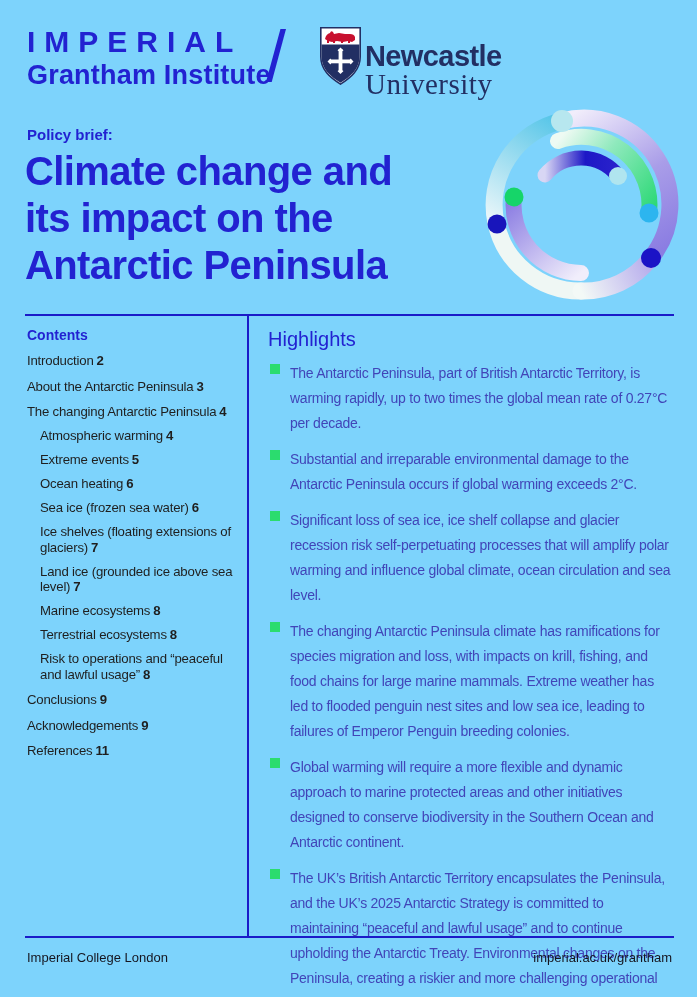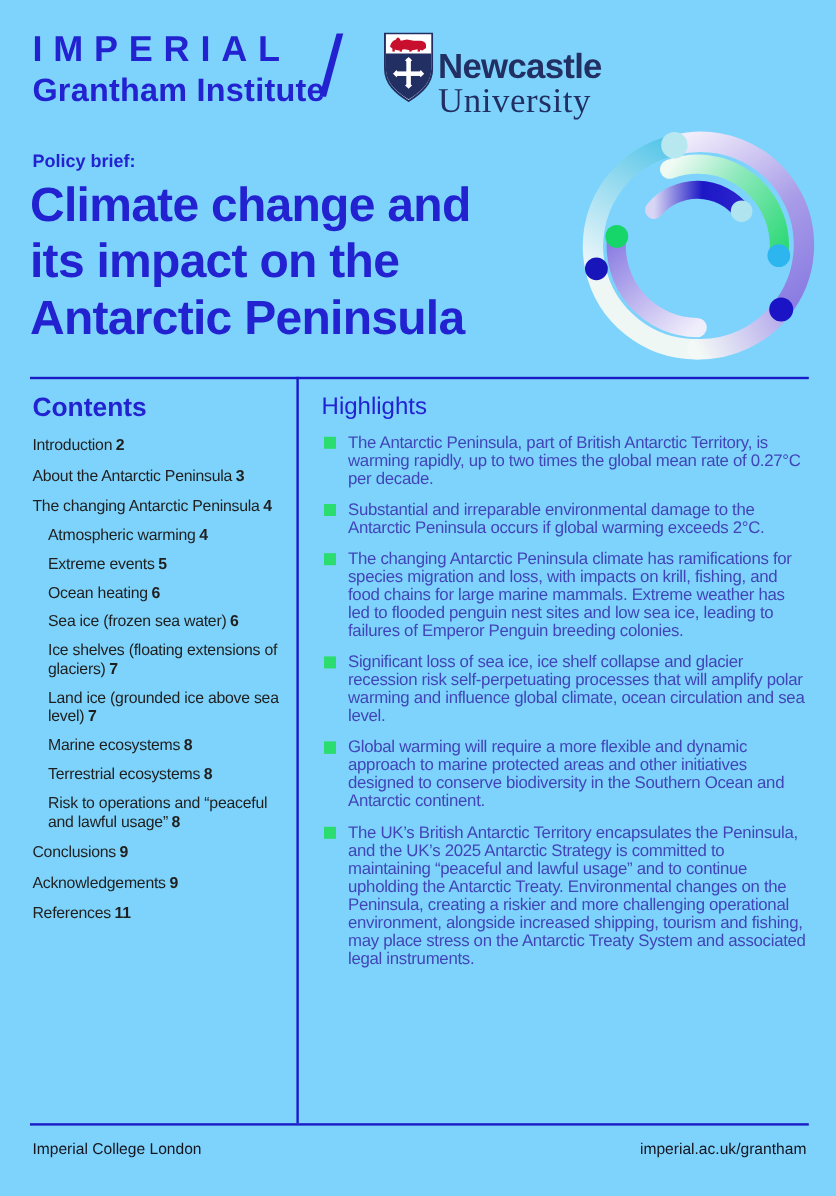--- a/index.html
+++ b/index.html
@@ -28,31 +28,31 @@
   
   .ring{position:absolute;left:480px;top:104px;width:205px;height:205px;}
 
   
   .rule-top{position:absolute;left:25px;top:314px;width:649px;height:2px;background:var(--c-rule,#1b1bc8);}
   .rule-bottom{position:absolute;left:25px;top:936px;width:649px;height:2px;background:var(--c-rule,#1b1bc8);}
   .divider{position:absolute;left:247px;top:314px;width:2px;height:622px;background:var(--c-rule,#1b1bc8);}
 
   
   .contents{position:absolute;left:27px;top:327px;width:213px;color:var(--c-text,#1f1f1f);}
-  .contents h2{margin:0 0 6px 0;font-size:22px;font-weight:600;color:var(--c-accent,#2222d1);}
+  .contents h2{margin:0 0 6px 0;font-size:14px;font-weight:600;color:var(--c-accent,#2222d1);}
   .toc-item{font-size:13.2px;letter-spacing:-0.2px;line-height:15.5px;margin-top:10px;}
   .toc-item.sub{margin-left:13px;margin-top:8.5px;}
   .toc-page{font-weight:700;margin-left:3px;}
 
   
   .highlights{position:absolute;left:268px;top:328px;width:406px;}
   .highlights h2{margin:0 0 10px 0;font-size:20px;font-weight:400;color:var(--c-accent,#2222d1);}
   .hl-list{list-style:none;margin:0;padding:0;}
   .hl-item{position:relative;padding-left:22px;margin-bottom:11px;
-           font-size:14px;letter-spacing:-0.25px;line-height:15px;color:var(--c-hltext,#4145b8);}
+           font-size:14px;letter-spacing:-0.25px;line-height:25px;color:var(--c-hltext,#4145b8);}
   .sq{position:absolute;left:2px;top:3px;width:10px;height:10px;background:var(--c-green,#2bdc6e);}
 
   
   .footer-left{position:absolute;left:27px;top:950px;font-size:13px;font-weight:500;color:#15151f;}
   .footer-right{position:absolute;right:25px;top:950px;font-size:13px;font-weight:500;color:#15151f;}
 </style>
 </head>
 <body>
 
 <div class="page">
@@ -165,22 +165,22 @@
         <div class="toc-item"><span class="toc-label">Acknowledgements</span><span class="toc-page">9</span></div>
         <div class="toc-item"><span class="toc-label">References</span><span class="toc-page">11</span></div>
       </div>
   </div>
 
   <div class="highlights">
     <h2>Highlights</h2>
     <ul class="hl-list">
         <li class="hl-item"><span class="sq"></span><span class="hl-text">The Antarctic Peninsula, part of British Antarctic Territory, is warming rapidly, up to two times the global mean rate of 0.27°C per decade.</span></li>
         <li class="hl-item"><span class="sq"></span><span class="hl-text">Substantial and irreparable environmental damage to the Antarctic Peninsula occurs if global warming exceeds 2°C.</span></li>
+        <li class="hl-item"><span class="sq"></span><span class="hl-text">Significant loss of sea ice, ice shelf collapse and glacier recession risk self-perpetuating processes that will amplify polar warming and influence global climate, ocean circulation and sea level.</span></li>
         <li class="hl-item"><span class="sq"></span><span class="hl-text">The changing Antarctic Peninsula climate has ramifications for species migration and loss, with impacts on krill, fishing, and food chains for large marine mammals. Extreme weather has led to flooded penguin nest sites and low sea ice, leading to failures of Emperor Penguin breeding colonies.</span></li>
-        <li class="hl-item"><span class="sq"></span><span class="hl-text">Significant loss of sea ice, ice shelf collapse and glacier recession risk self-perpetuating processes that will amplify polar warming and influence global climate, ocean circulation and sea level.</span></li>
         <li class="hl-item"><span class="sq"></span></li>
         <li class="hl-item"><span class="sq"></span><span class="hl-text">Global warming will require a more flexible and dynamic approach to marine protected areas and other initiatives designed to conserve biodiversity in the Southern Ocean and Antarctic continent.</span></li>
         <li class="hl-item"><span class="sq"></span><span class="hl-text">The UK’s British Antarctic Territory encapsulates the Peninsula, and the UK’s 2025 Antarctic Strategy is committed to maintaining “peaceful and lawful usage” and to continue upholding the Antarctic Treaty. Environmental changes on the Peninsula, creating a riskier and more challenging operational environment, alongside increased shipping, tourism and fishing, may place stress on the Antarctic Treaty System and associated legal instruments.</span></li>
       </ul>
   </div>
 
   <div class="rule-bottom"></div>
   <div class="footer-left">Imperial College London</div>
   <div class="footer-right">imperial.ac.uk/grantham</div>
 

